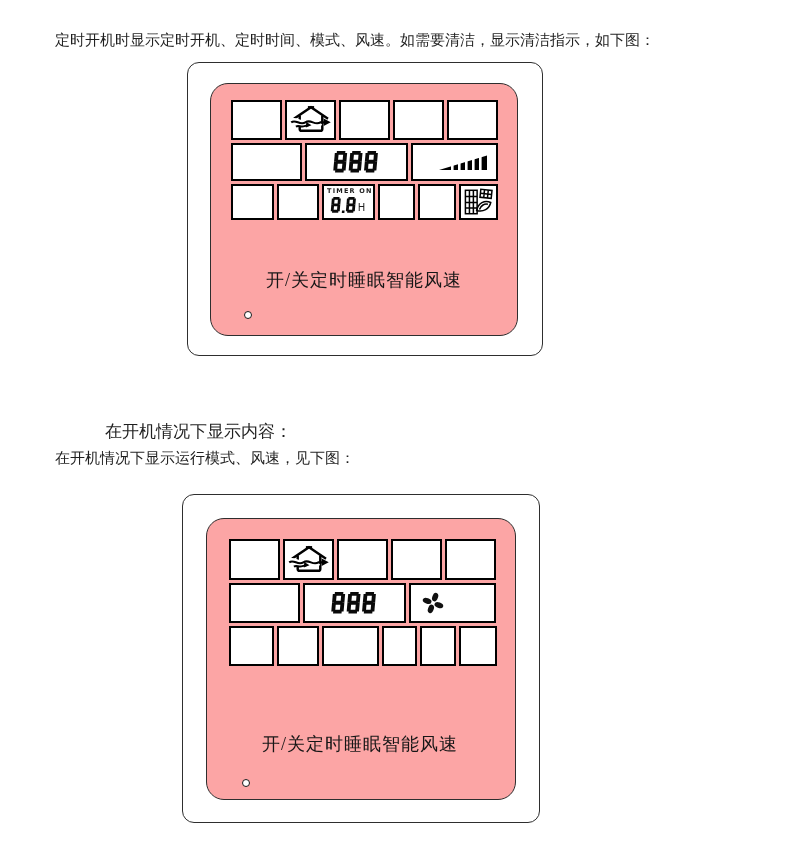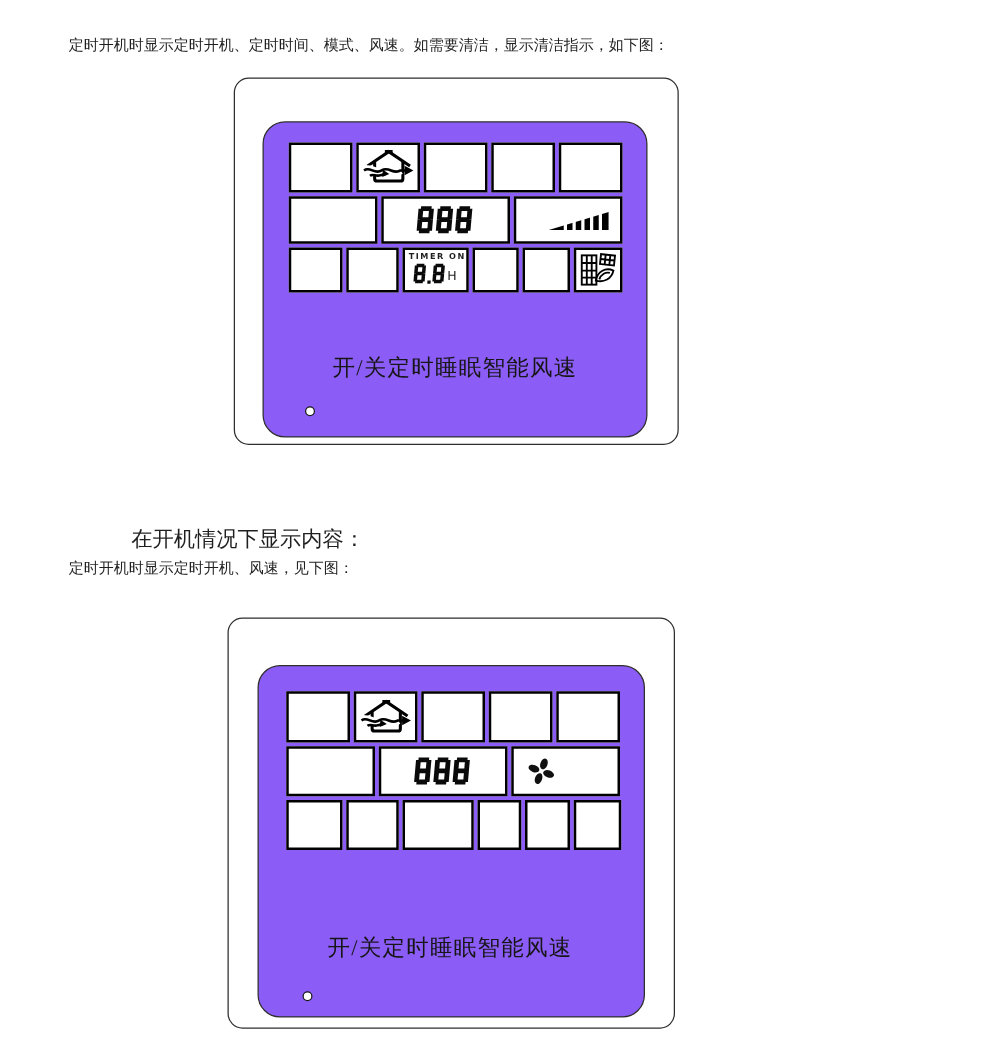--- a/index.html
+++ b/index.html
@@ -1,25 +1,25 @@
 <!DOCTYPE html>
 <html><head>
 <meta charset="utf-8">
 <style>
   html,body{margin:0;padding:0;background:#ffffff;}
   body{width:790px;height:841px;position:relative;font-family:"Liberation Sans",sans-serif;color:#1f1f1f;overflow:hidden;}
-  .para{position:absolute;font-size:12px;white-space:nowrap;color:#1f1f1f;}
+  .para{position:absolute;font-size:15px;white-space:nowrap;color:#1f1f1f;}
   #para1{left:55px;top:16px;}
   #heading{left:105px;top:403px;font-weight:normal;font-size:17px;}
   #para2{left:55px;top:434px;}
   
   .device{position:absolute;border:1.6px solid #2e2e2e;border-radius:12px;background:#fff;box-sizing:border-box;}
   #device1{left:187px;top:62px;width:356px;height:294px;}
   #device2{left:182px;top:494px;width:358px;height:329px;}
-  .device-inner{position:absolute;border:1.6px solid #2e2e2e;border-radius:18px;background:#8b5cf6;box-sizing:border-box;margin-top:14px;}
+  .device-inner{position:absolute;border:1.6px solid #2e2e2e;border-radius:18px;background:#fca5a5;box-sizing:border-box;}
   #device1 .device-inner{left:22px;top:20px;width:308px;height:253px;}
   #device2 .device-inner{left:23px;top:23px;width:310px;height:282px;}
   
   .lcd{position:absolute;width:267px;}
   #device1 .lcd{left:20px;top:16px;}
   #device2 .lcd{left:22px;top:20px;}
   .lcd-row{display:flex;gap:3px;margin-bottom:3px;}
   .cell{border:2.4px solid #000;background:#fff;box-sizing:border-box;display:flex;align-items:center;justify-content:center;position:relative;}
   .r1 .cell{height:40px;flex:1;}
   #device2 .r1 .cell{height:41px;}
@@ -177,21 +177,21 @@
       <span>定时</span>
       <span>睡眠</span>
       <span>智能</span>
       <span>风速</span>
     </div>
     <div class="led"></div>
   </div>
 </section>
 
 <p class="para" id="heading">在开机情况下显示内容：</p>
-<p class="para" id="para2">定时开机时显示定时开机、风速，见下图：</p>
+<p class="para" id="para2">在开机情况下显示运行模式、风速，见下图：</p>
 
 <section class="device" id="device2">
   <div class="device-inner">
     <div class="lcd">
       <div class="lcd-row r1">
         <div class="cell"></div>
         <div class="cell">
           <svg viewBox="0 0 44 34" width="42" height="32">
             <g fill="none" stroke="#000" stroke-width="2.6" stroke-linecap="square">
               <path d="M5,15 L22,3.5 L39,15"></path>

